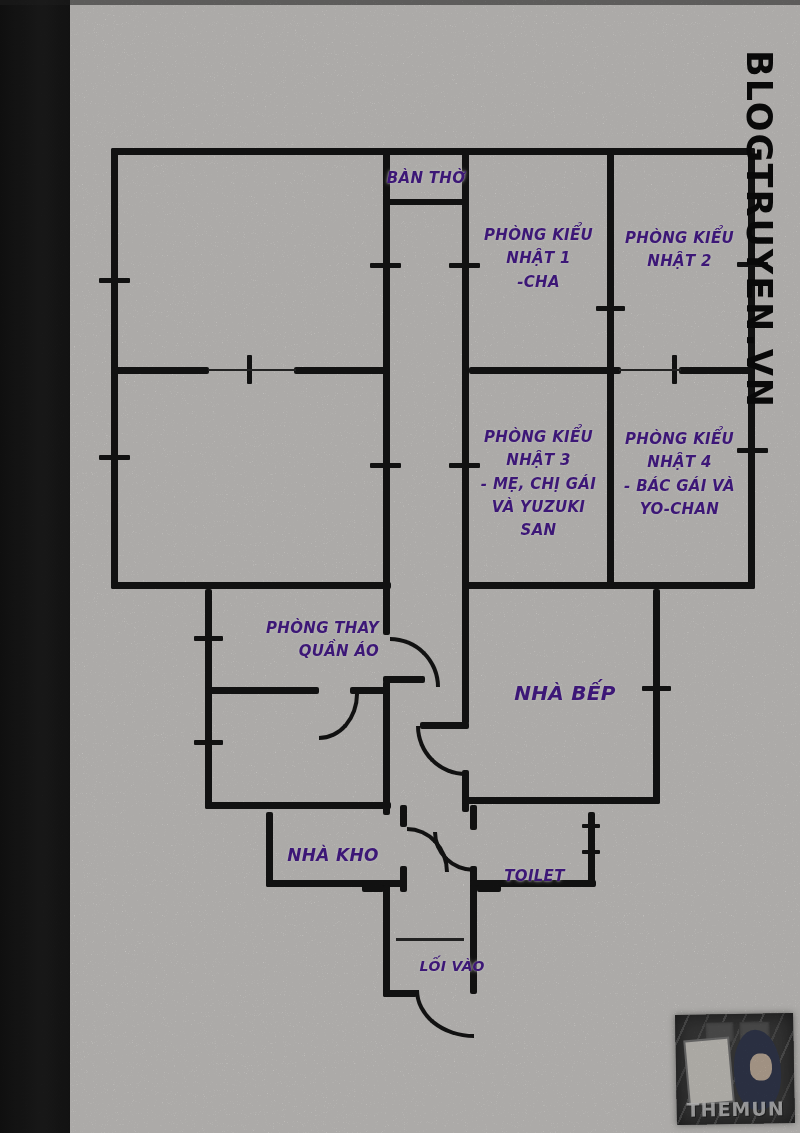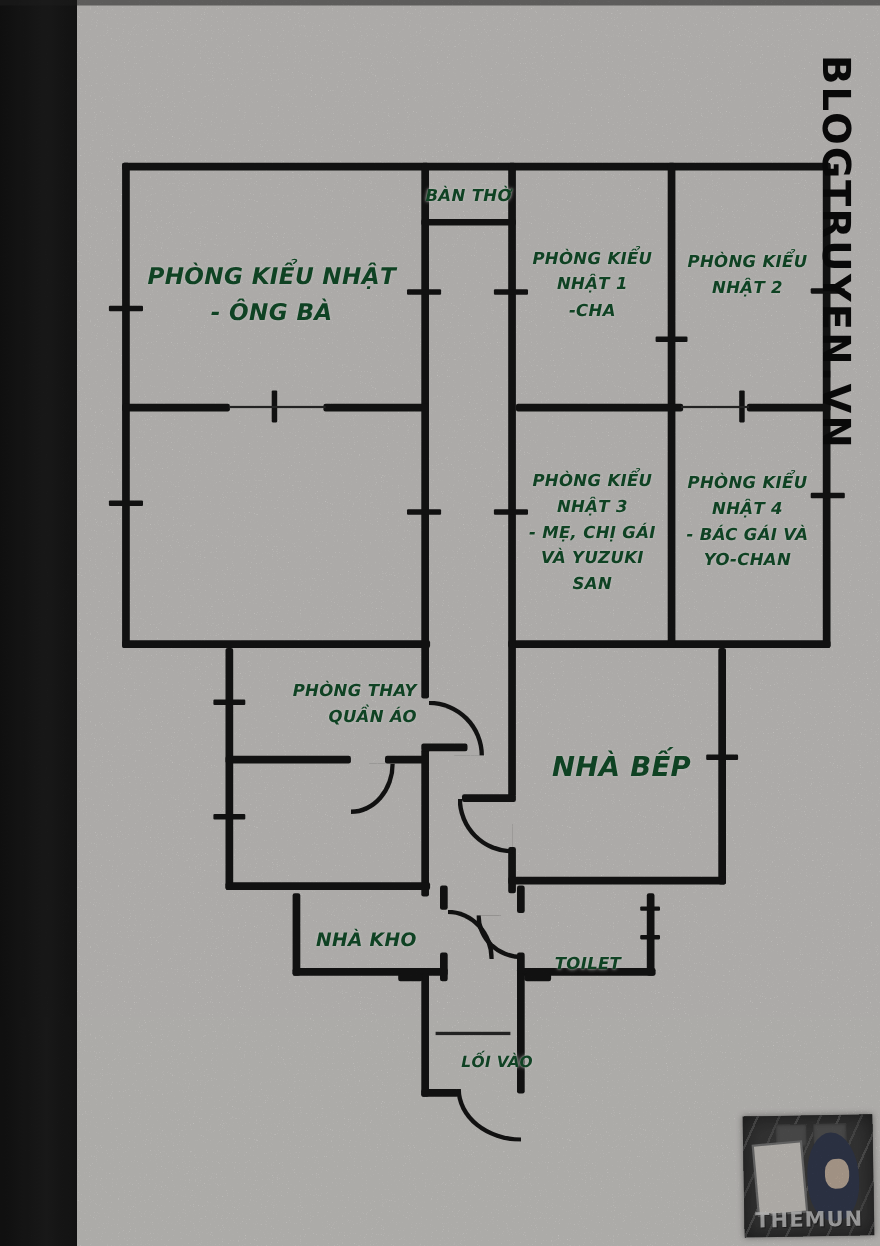--- a/index.html
+++ b/index.html
@@ -20,21 +20,21 @@
   #plan{position:absolute;left:0;top:0;width:800px;height:1133px;z-index:1;}
   .wall{position:absolute;background:#161616;border-radius:2px;}
   .thin{position:absolute;background:#2b2b2b;}
   .tick{position:absolute;background:#161616;border-radius:1px;}
   .arc{position:absolute;border:0 solid #161616;background:transparent;}
   .arc.tr{border-top-width:4px;border-right-width:4px;border-top-right-radius:100%;}
   .arc.br{border-bottom-width:4px;border-right-width:4px;border-bottom-right-radius:100%;}
   .arc.bl{border-bottom-width:4px;border-left-width:4px;border-bottom-left-radius:100%;}
   .room-label{
     position:absolute;z-index:2;
-    color:#14532d;font-weight:bold;font-style:italic;
+    color:#4c1d95;font-weight:bold;font-style:italic;
     text-align:center;white-space:pre-line;line-height:1.55;
     letter-spacing:.3px;
     text-shadow:0 0 2px rgba(236,235,232,.95),0 0 4px rgba(236,235,232,.7);
   }
   .watermark{
     position:absolute;left:741px;top:50px;z-index:3;
     writing-mode:vertical-rl;
     font-weight:bold;font-size:35px;line-height:1;
     letter-spacing:2px;color:#0c0c0c;
   }
@@ -125,22 +125,20 @@
       <div class="tick" style="left: 642px; top: 686px; width: 29px; height: 5px;"></div>
       <div class="tick" style="left: 582px; top: 824px; width: 18px; height: 4px;"></div>
       <div class="tick" style="left: 582px; top: 850px; width: 18px; height: 4px;"></div>
       <div class="thin" style="left: 208px; top: 369px; width: 88px; height: 2px;"></div>
       <div class="thin" style="left: 619px; top: 369px; width: 62px; height: 2px;"></div>
       <div class="thin" style="left: 396px; top: 938px; width: 68px; height: 3px;"></div>
     </div>
 
   <div class="room-label" style="left:384px;top:167px;width:84px;font-size:15px;">BÀN THỜ</div>
 
-  <div class="room-label" style="left:122px;top:235px;width:250px;font-size:21px;">PHÒNG KIỂU NHẬT
-- ÔNG BÀ</div>
 
   <div class="room-label" style="left:472px;top:224px;width:133px;font-size:15px;">PHÒNG KIỂU
 NHẬT 1
 -CHA</div>
 
   <div class="room-label" style="left:613px;top:227px;width:133px;font-size:15px;">PHÒNG KIỂU
 NHẬT 2</div>
 
 
   <div class="room-label" style="left:472px;top:426px;width:133px;font-size:15px;">PHÒNG KIỂU
@@ -150,21 +148,21 @@
 SAN</div>
 
   <div class="room-label" style="left:612px;top:428px;width:135px;font-size:15px;">PHÒNG KIỂU
 NHẬT 4
 - BÁC GÁI VÀ
 YO-CHAN</div>
 
   <div class="room-label" style="left:213px;top:617px;width:166px;font-size:15px;text-align:right;">PHÒNG THAY
 QUẦN ÁO</div>
 
-  <div class="room-label" style="left:482px;top:678px;width:166px;font-size:25px;">NHÀ BẾP</div>
+  <div class="room-label" style="left:482px;top:678px;width:166px;font-size:20px;">NHÀ BẾP</div>
 
 
   <div class="room-label" style="left:270px;top:842px;width:126px;font-size:17px;">NHÀ KHO</div>
 
   <div class="room-label" style="left:477px;top:842px;width:115px;font-size:15px;margin-top:23px;">TOILET</div>
 
   <div class="room-label" style="left:408px;top:956px;width:88px;font-size:14px;">LỐI VÀO</div>
 
   <div class="watermark">BLOGTRUYEN.VN</div>
 

